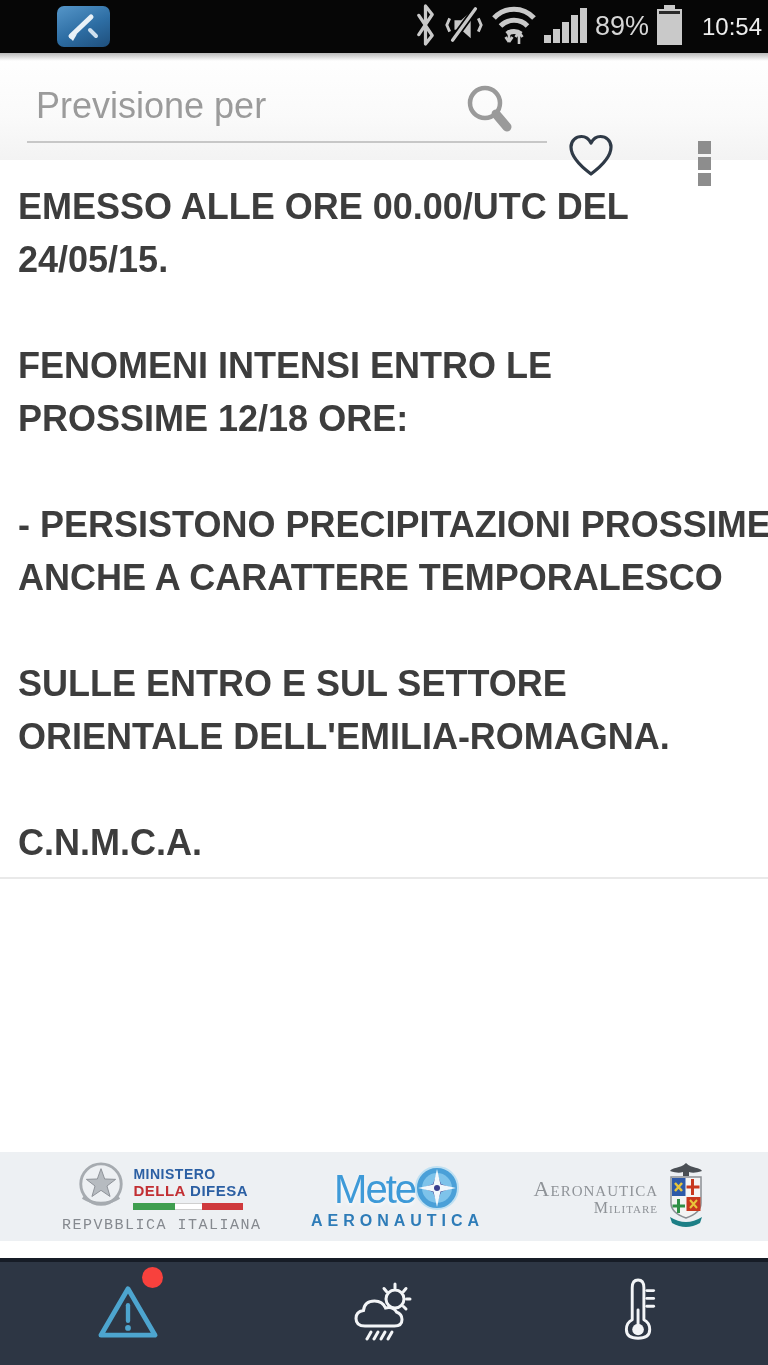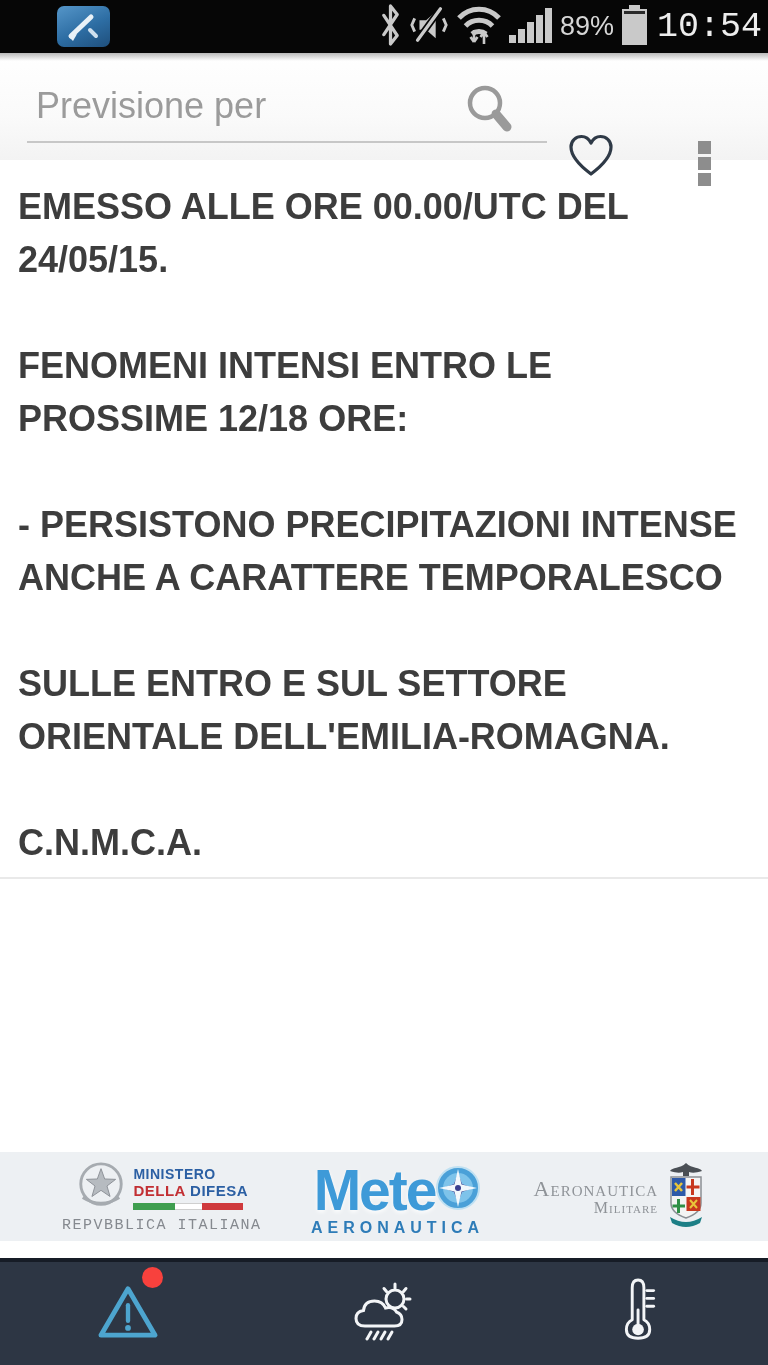--- a/index.html
+++ b/index.html
@@ -5,21 +5,21 @@
   html,body{margin:0;padding:0;background:#222;}
   .screen{position:relative;width:768px;height:1365px;background:#ffffff;
           font-family:"Liberation Sans",sans-serif;overflow:hidden;}
 
   
   .status-bar{position:absolute;top:0;left:0;right:0;height:53px;background:#060606;}
   .sb-app-icon{position:absolute;left:57px;top:6px;width:53px;height:41px;border-radius:7px;
                background:linear-gradient(155deg,#5596c9 0%,#2d6da3 55%,#1f4f7c 100%);}
   .sb-right{position:absolute;right:6px;top:0;height:53px;display:flex;align-items:center;gap:7px;}
   .sb-pct{font-size:27px;color:#d6d6d6;letter-spacing:0;}
-  .sb-time{font-size:35px;color:#ededed;margin-left:2px;font-family:Liberation Mono, monospace;}
+  .sb-time{font-size:24px;color:#ededed;margin-left:12px;}
 
   
   .top-bar{position:absolute;top:53px;left:0;right:0;height:107px;
            background:linear-gradient(#ffffff 0%,#fafafa 60%,#f3f3f3 100%);}
   .top-bar::before{content:"";position:absolute;top:0;left:0;right:0;height:8px;
            background:linear-gradient(rgba(0,0,0,.28),rgba(0,0,0,0));}
   .search-field{position:absolute;left:27px;top:22px;width:520px;height:66px;
                 border-bottom:2px solid #c7c7c7;cursor:text;}
   .search-placeholder{position:absolute;left:9px;top:10px;font-size:36px;color:#9b9b9b;}
   .search-icon{position:absolute;right:28px;top:4px;}
@@ -43,21 +43,21 @@
   .min-l1{font-size:14px;font-weight:700;color:#2b5fa3;letter-spacing:.5px;}
   .min-l2{font-size:15px;font-weight:700;letter-spacing:.5px;}
   .min-della{color:#c22f33;} .min-difesa{color:#2b5fa3;}
   .min-flag{display:flex;height:7px;margin-top:3px;width:110px;}
   .min-flag .fg{flex:3;background:#3f9e4f;} .min-flag .fw{flex:2;background:#fff;border:1px solid #cfcfcf;border-left:none;border-right:none;}
   .min-flag .fr{flex:3;background:#cf3a3d;}
   .min-l3{font-family:Liberation Mono, monospace;font-size:15px;color:#85898f;letter-spacing:1.5px;margin-top:0;}
 
   .logo-meteo{display:flex;flex-direction:column;align-items:center;position:relative;}
   .meteo-row{display:flex;align-items:center;}
-  .meteo-word{font-size:57px;font-weight:700;color:#3e9ad8;letter-spacing:-2px;
+  .meteo-word{font-size:40px;font-weight:400;color:#3e9ad8;letter-spacing:-2px;
               text-shadow:0 2px 4px rgba(255,255,255,.9);}
   .meteo-sub{font-size:16px;font-weight:700;color:#2e7cb8;letter-spacing:5px;margin-top:-4px;}
 
   .logo-am{display:flex;align-items:center;gap:8px;}
   .am-texts{display:flex;flex-direction:column;align-items:flex-end;line-height:1.05;
             font-family:"Liberation Serif",serif;color:#8f9398;}
   .am-l1{font-size:22px;letter-spacing:1px;font-variant:small-caps;}
   .am-l2{font-size:16px;letter-spacing:1px;font-variant:small-caps;}
 
   
@@ -149,21 +149,21 @@
   <div class="content">
     <p class="para">
       <span class="bline" style="display:block">EMESSO ALLE ORE 00.00/UTC DEL</span>
       <span class="bline" style="display:block">24/05/15.</span>
     </p>
     <p class="para">
       <span class="bline" style="display:block">FENOMENI INTENSI ENTRO LE</span>
       <span class="bline" style="display:block">PROSSIME 12/18 ORE:</span>
     </p>
     <p class="para">
-      <span class="bline" style="display:block">- PERSISTONO PRECIPITAZIONI INTENSE</span>
+      <span class="bline" style="display:block">- PERSISTONO PRECIPITAZIONI PROSSIME</span>
       <span class="bline" style="display:block">ANCHE A CARATTERE TEMPORALESCO</span>
     </p>
     <p class="para">
       <span class="bline" style="display:block">SULLE ENTRO E SUL SETTORE</span>
       <span class="bline" style="display:block">ORIENTALE DELL'EMILIA-ROMAGNA.</span>
     </p>
     <p class="para">
       <span class="bline" style="display:block">C.N.M.C.A.</span>
     </p>
   </div>

